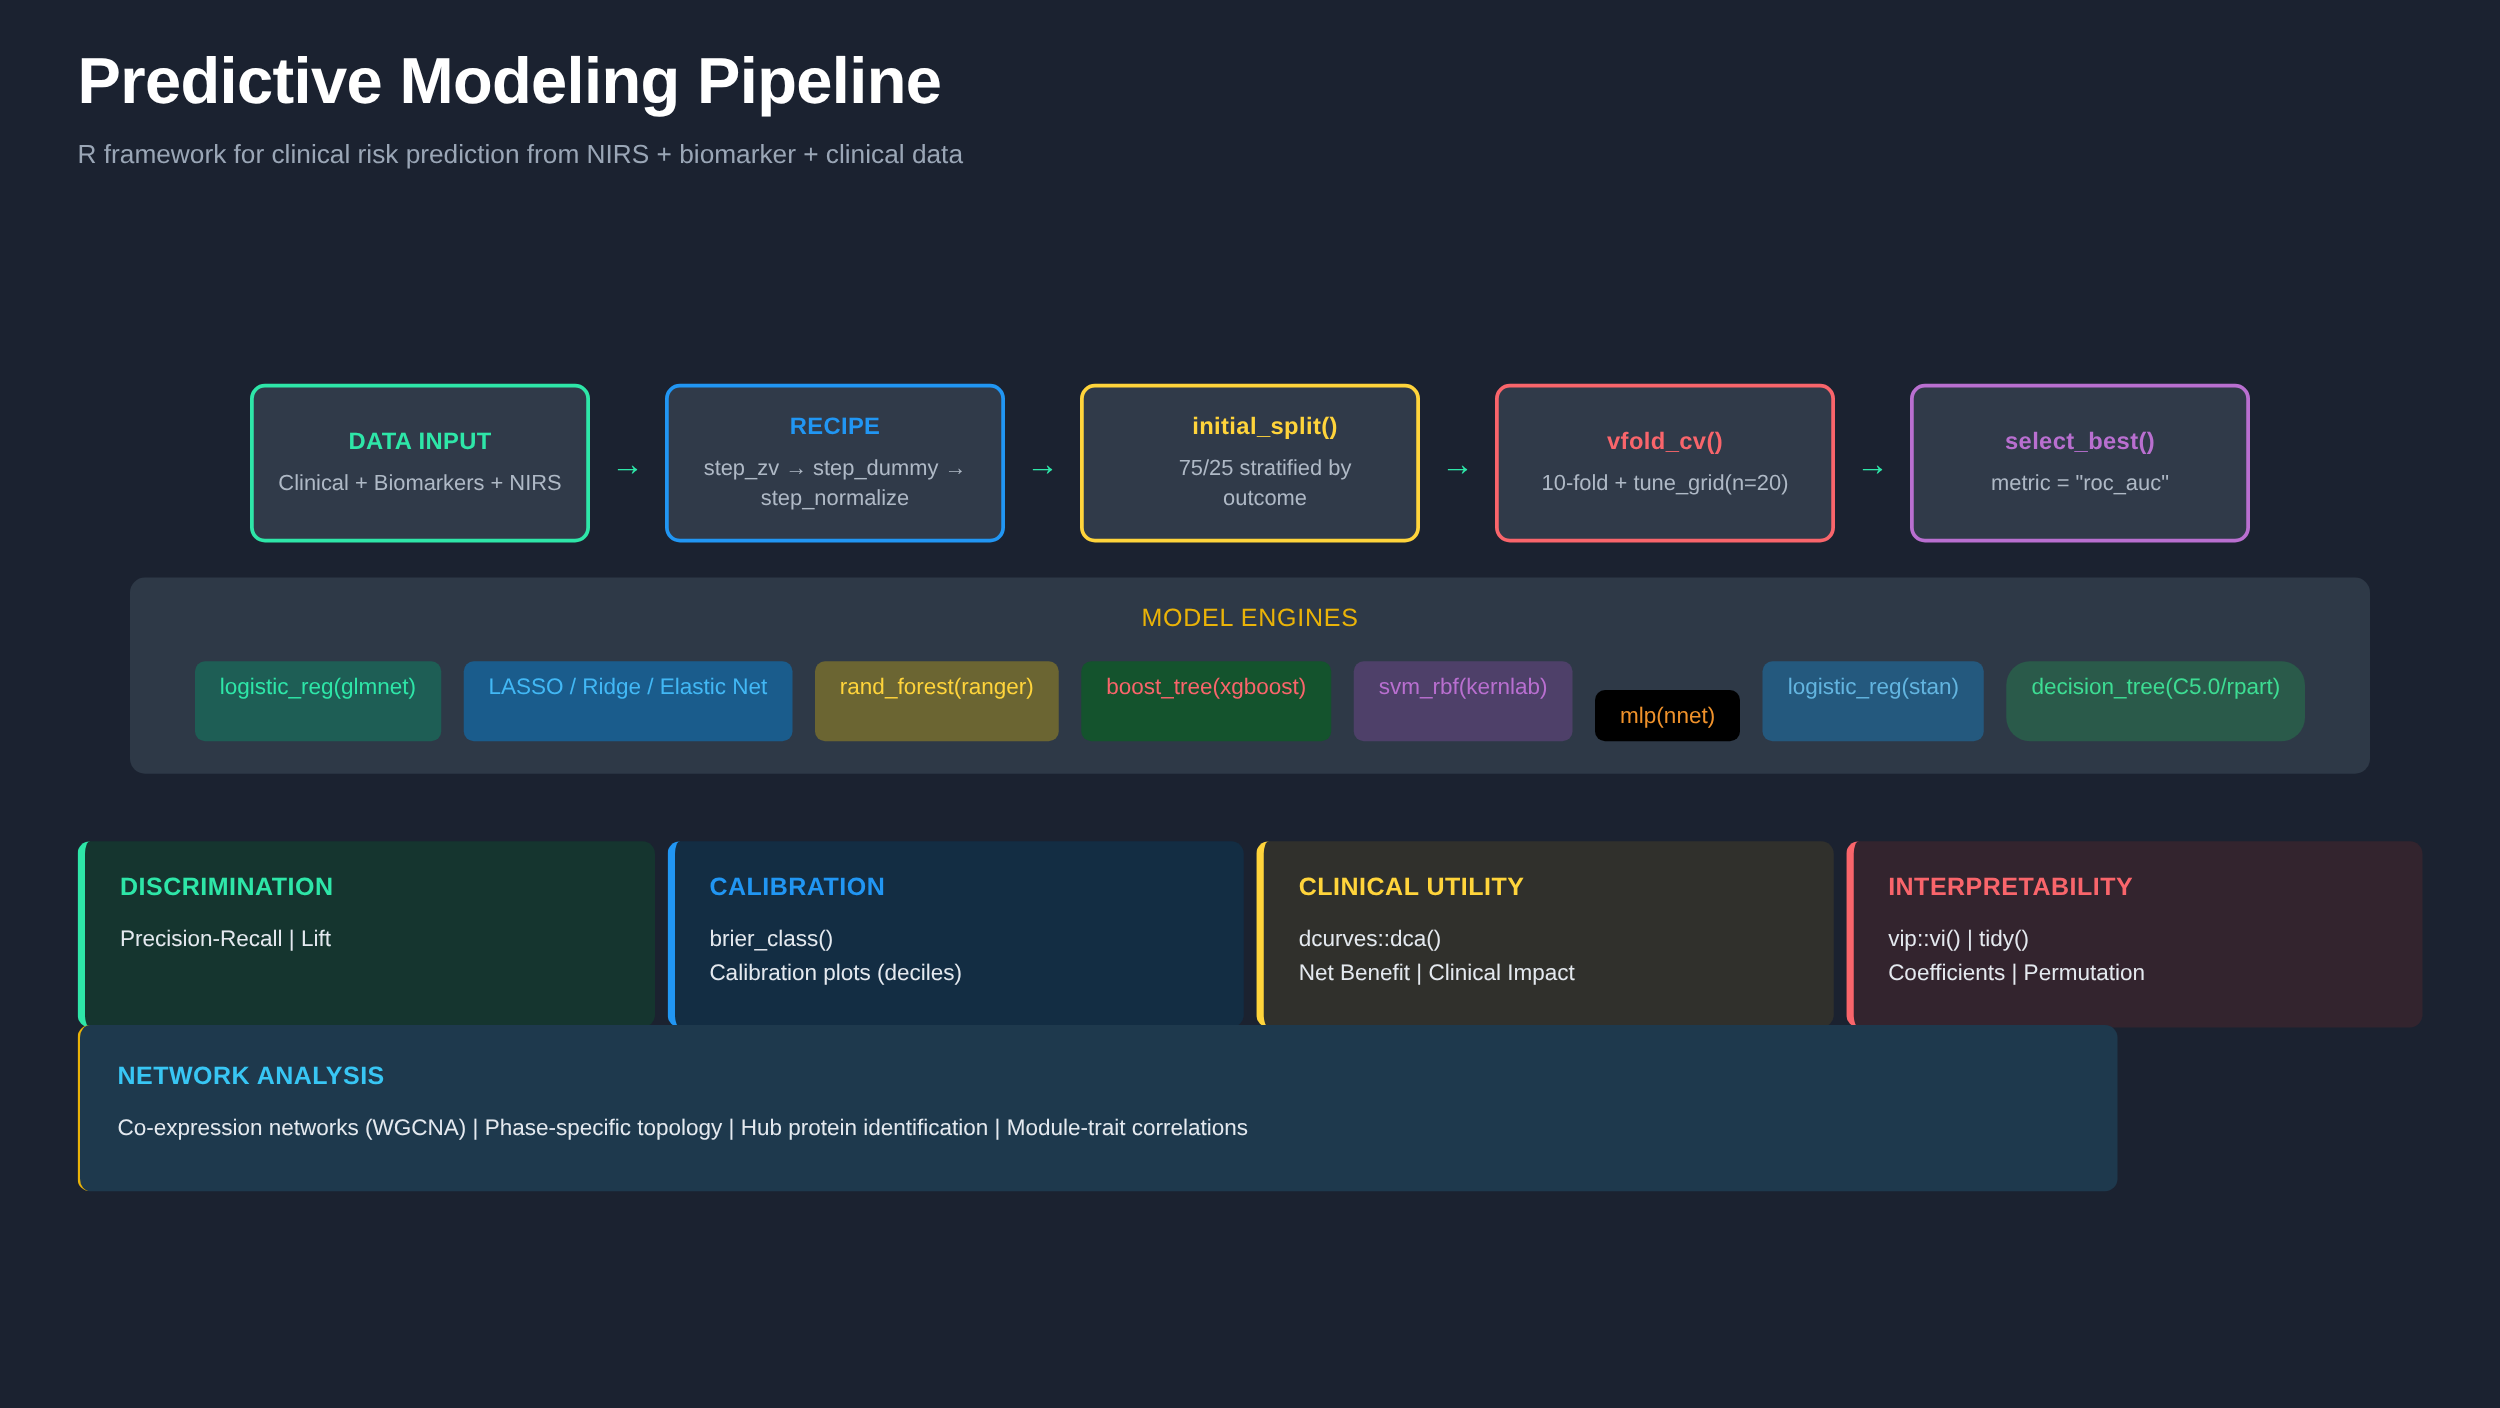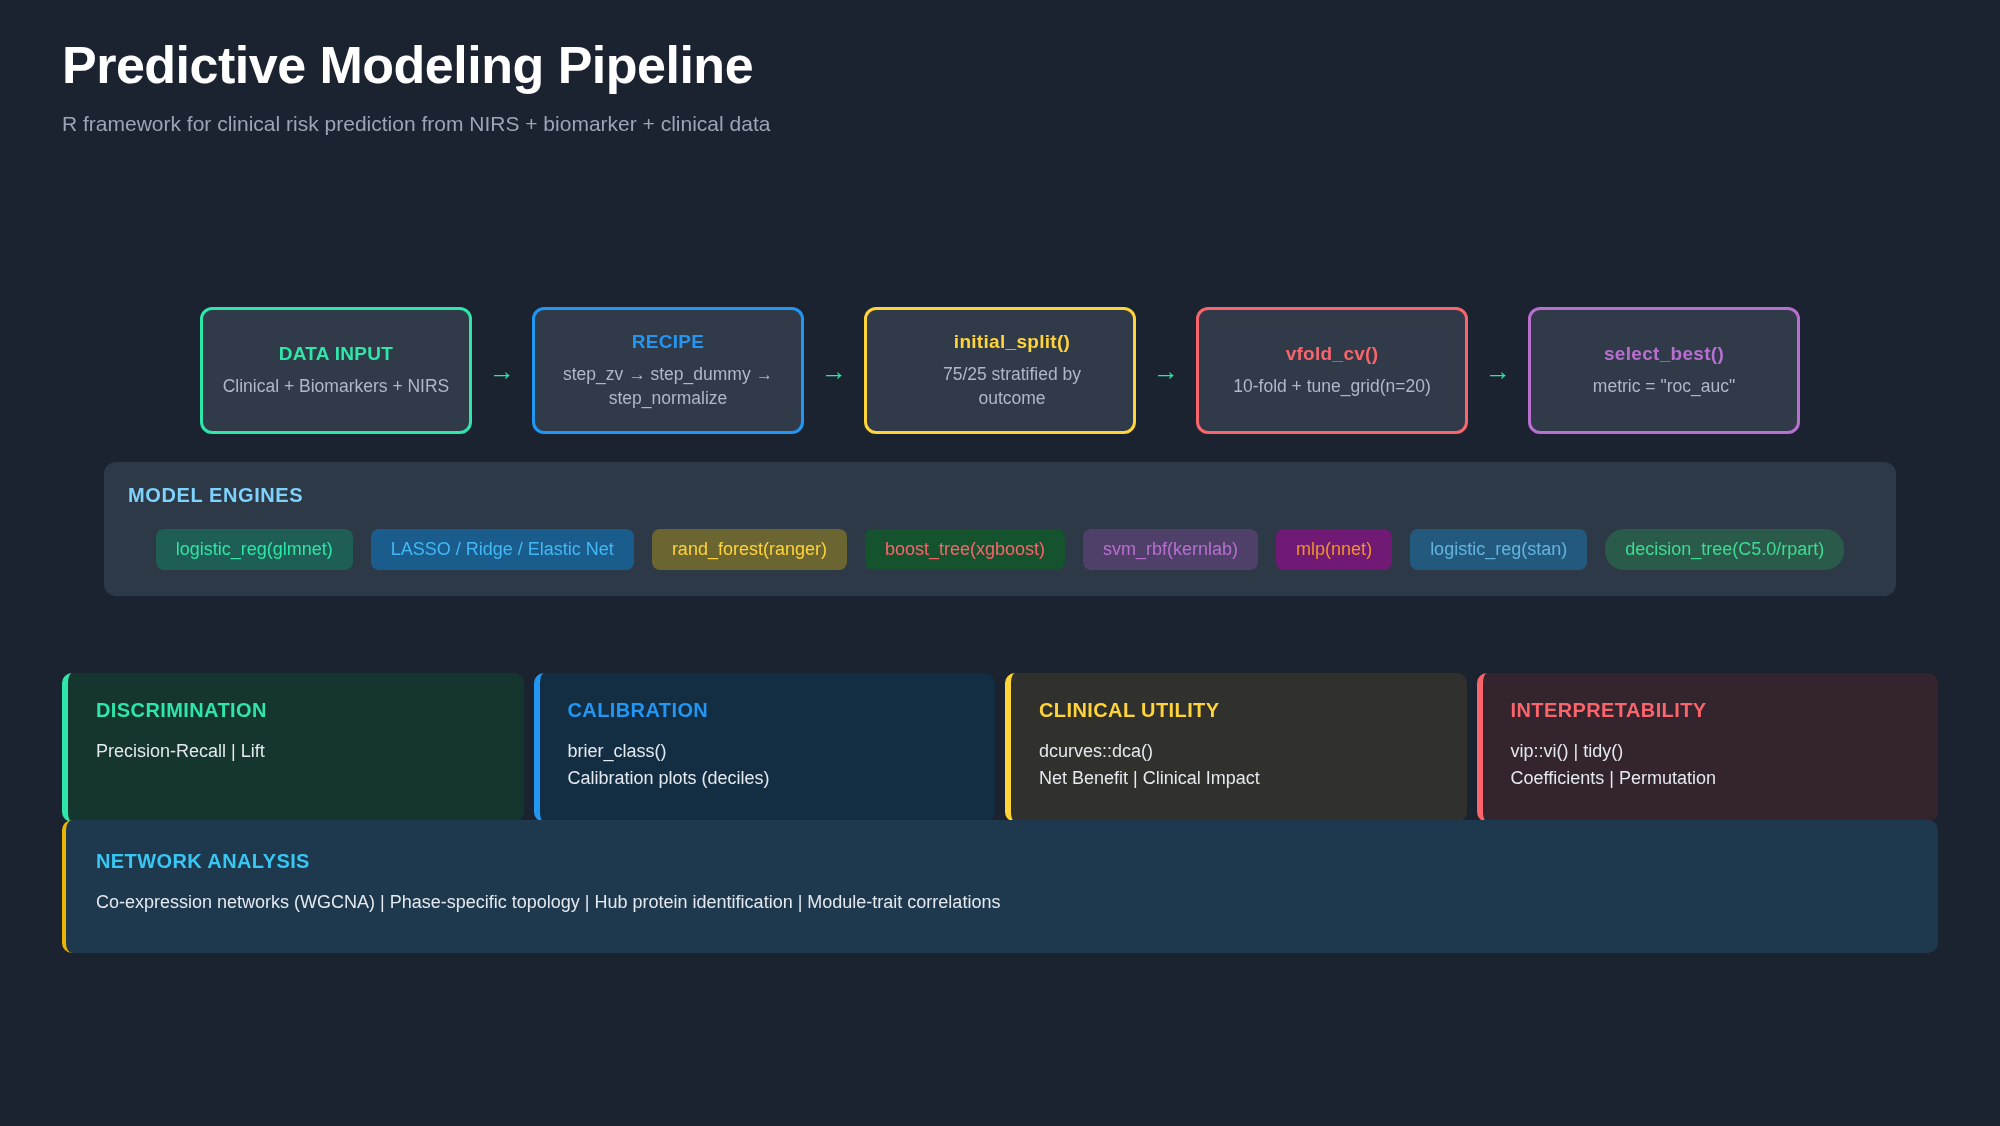--- a/index.html
+++ b/index.html
@@ -83,23 +83,24 @@
   .engines {
     position: absolute;
     left: 104px;
     top: 462px;
     width: 1792px;
     background: #2e3947;
     border-radius: 12px;
     padding: 22px 24px 26px 24px;
   }
   .engines-title {
-    color: #7dd3fc;
+    text-align: center;
+    color: #eab308;
     font-size: 20px;
-    font-weight: bold;
+    font-weight: normal;
     letter-spacing: 0.6px;
     margin-bottom: 22px;
   }
   .chip-row {
     display: flex;
     flex-wrap: wrap;
     justify-content: center;
     gap: 18px 18px;
   }
   .chip {
@@ -136,24 +137,24 @@
     font-size: 18px;
     color: #e4e9ef;
     line-height: 1.5;
   }
 
   
   .network {
     position: absolute;
     left: 62px;
     top: 820px;
-    width: 1876px;
+    width: 1632px;
     min-height: 133px;
     background: #1e394d;
-    border-left: 4px solid #eab308;
+    border-left: 2px solid #eab308;
     border-radius: 10px;
     padding: 30px 30px 34px 30px;
   }
   .network-title {
     color: #38c6f4;
     font-size: 20px;
     font-weight: bold;
     letter-spacing: 0.4px;
     margin-bottom: 16px;
   }
@@ -201,21 +202,21 @@
     </div>
 
   <div class="engines">
     <div class="engines-title">MODEL ENGINES</div>
     <div class="chip-row" id="chip-row">
         <div class="chip" style="background: rgb(30, 94, 85); color: rgb(46, 230, 168);">logistic_reg(glmnet)</div>
         <div class="chip" style="background: rgb(26, 92, 140); color: rgb(66, 184, 245);">LASSO / Ridge / Elastic Net</div>
         <div class="chip" style="background: rgb(107, 101, 50); color: rgb(255, 212, 59);">rand_forest(ranger)</div>
         <div class="chip" style="background: #14532d; color: rgb(249, 101, 107);">boost_tree(xgboost)</div>
         <div class="chip" style="background: rgb(78, 64, 105); color: rgb(185, 111, 208);">svm_rbf(kernlab)</div>
-        <div class="chip" style="background: #701a75; color: rgb(240, 146, 43);">mlp(nnet)</div>
+        <div class="chip" style="background: #000000; color: rgb(240, 146, 43); margin-top: 23px;">mlp(nnet)</div>
         <div class="chip" style="background: rgb(36, 89, 126); color: rgb(99, 181, 224);">logistic_reg(stan)</div>
         <div class="chip" style="background: rgb(42, 90, 74); color: rgb(61, 220, 147); border-radius: 19px;">decision_tree(C5.0/rpart)</div>
       </div>
   </div>
 
   <div class="cards" id="card-row">
       <div class="card" style="border-left-color: rgb(46, 230, 168); background: rgb(21, 53, 47);">
         <div class="card-title" style="color: rgb(46, 230, 168);">DISCRIMINATION</div>
         <div class="card-line">Precision-Recall | Lift</div>
       </div>

